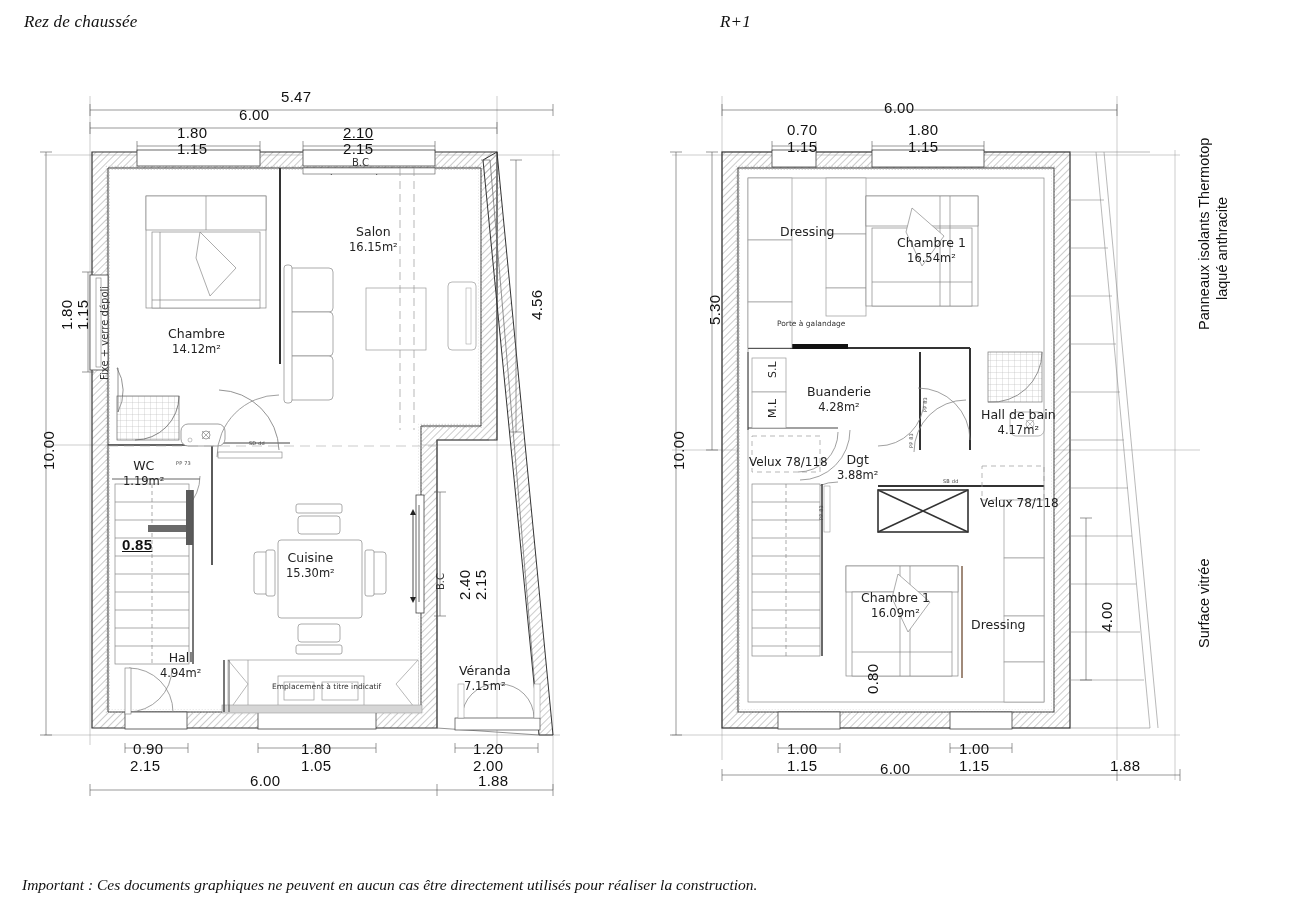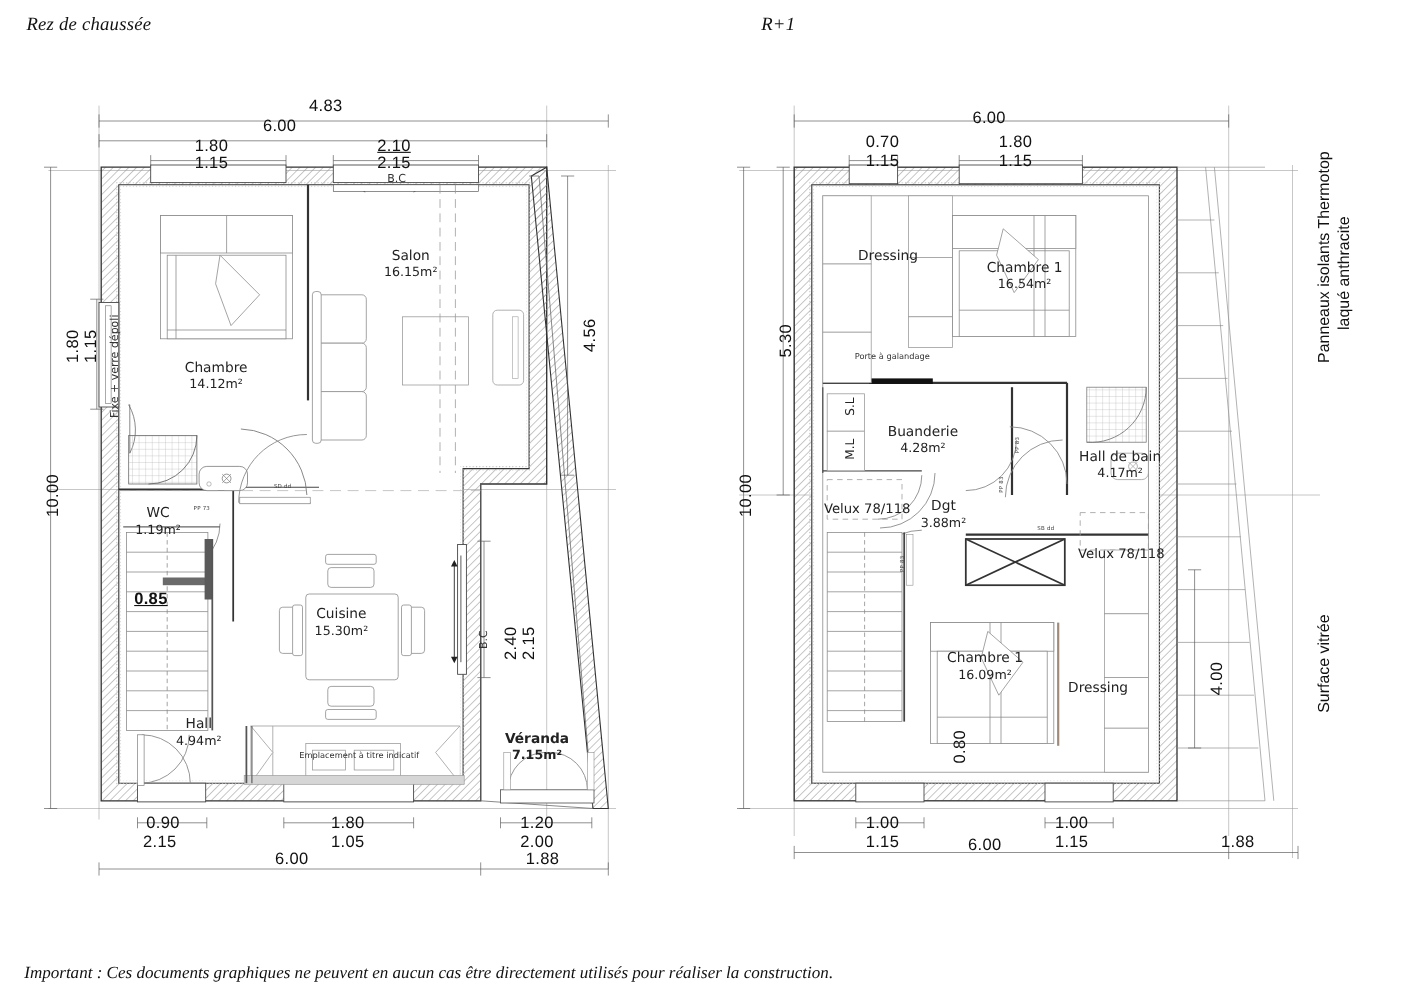--- a/index.html
+++ b/index.html
@@ -19,21 +19,21 @@
   .vtext{transform-origin:0 0;transform:rotate(-90deg);white-space:nowrap;}
   .note{font-size:14.5px;color:#111;white-space:nowrap;}
   svg{position:absolute;left:0;top:0;overflow:visible;}
   .dl{stroke:#555;stroke-width:.6;fill:none;}
   .xl{stroke:#999;stroke-width:.5;fill:none;}
 </style>
 </head>
 <body>
 
 <div class="abs ttl" style="left:24px;top:12px;">Rez de chaussée</div>
-<div class="abs ttl" style="left:692px;top:12px;">R+1</div>
+<div class="abs ttl" style="left:720px;top:12px;">R+1</div>
 
 <svg width="1289" height="910">
   <defs>
     <pattern id="hatch" width="5" height="5" patternUnits="userSpaceOnUse" patternTransform="rotate(45)">
       <line x1="0" y1="0" x2="0" y2="5" stroke="#999" stroke-width="1"></line>
     </pattern>
     <pattern id="hatch2" width="4" height="4" patternUnits="userSpaceOnUse" patternTransform="rotate(45)">
       <line x1="0" y1="0" x2="0" y2="4" stroke="#aaa" stroke-width=".8"></line>
     </pattern>
     <pattern id="dots" width="3" height="3" patternUnits="userSpaceOnUse">
@@ -408,21 +408,21 @@
 
     <line x1="722" y1="775" x2="1117" y2="775"></line>
     <line x1="722" y1="769" x2="722" y2="781"></line>
       <line x1="1117" y1="769" x2="1117" y2="781"></line>
 
     <line x1="1117" y1="775" x2="1180" y2="775"></line>
     <line x1="1180" y1="769" x2="1180" y2="781"></line>
   </g>
 </svg>
 
-<div class="abs dim" style="left:281px;top:88px;">4.83</div>
+<div class="abs dim" style="left:281px;top:88px;">5.47</div>
 <div class="abs dim" style="left:239px;top:106px;">6.00</div>
 <div class="abs dim" style="left:177px;top:124px;">1.80</div>
 <div class="abs dim" style="left:177px;top:140px;">1.15</div>
 <div class="abs dim" style="left:343px;top:124px;text-decoration:underline;">2.10</div>
 <div class="abs dim" style="left:343px;top:140px;">2.15</div>
 <div class="abs tiny" style="left:352px;top:157px;font-size:10px;">B.C</div>
 
 <div class="abs dim vdim" style="left:58px;top:330px;">1.80</div>
 <div class="abs dim vdim" style="left:74px;top:330px;">1.15</div>
 <div class="abs dim vdim" style="left:40px;top:470px;">10.00</div>
@@ -455,21 +455,21 @@
   <div class="a">1.19m²</div>
 </div>
 <div class="abs room" style="left:286px;top:550px;">
   <div>Cuisine</div>
   <div class="a">15.30m²</div>
 </div>
 <div class="abs room" style="left:160px;top:650px;">
   <div>Hall</div>
   <div class="a">4.94m²</div>
 </div>
-<div class="abs room" style="left:459px;top:663px;font-weight:bold;">
+<div class="abs room" style="left:459px;top:663px;">
   <div>Véranda</div>
   <div class="a">7.15m²</div>
 </div>
 <div class="abs tiny" style="left:272px;top:682px;font-size:7.5px;">Emplacement à titre indicatif</div>
 <div class="abs micro" style="left:176px;top:460px;">PP 73</div>
 <div class="abs micro" style="left:249px;top:440px;">SD dd</div>
 <div class="abs dim" style="left:122px;top:536px;font-weight:bold;text-decoration:underline;">0.85</div>
 
 <div class="abs dim" style="left:884px;top:99px;">6.00</div>
 <div class="abs dim" style="left:787px;top:121px;">0.70</div>

